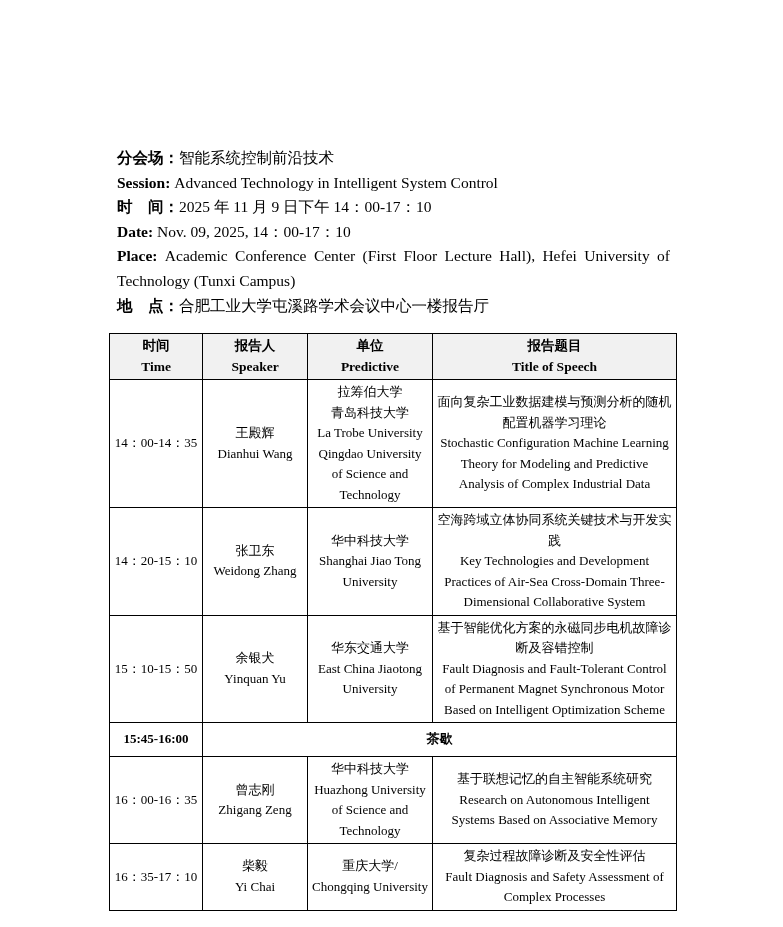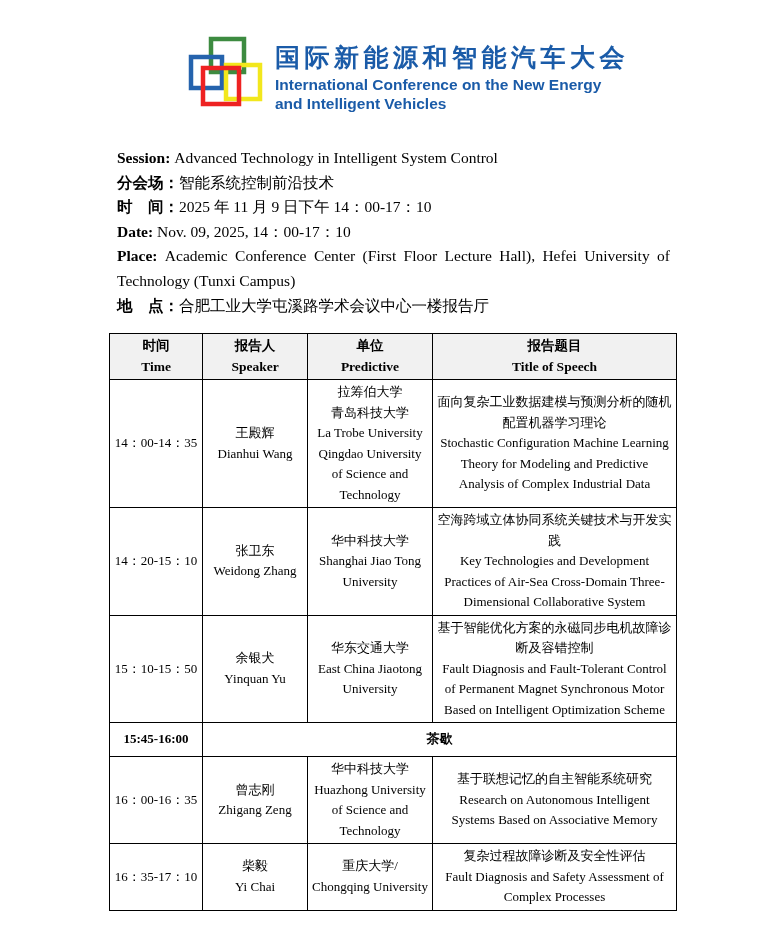--- a/index.html
+++ b/index.html
@@ -82,41 +82,24 @@
   tr.r2 { height: 104px; }
   tr.r3 { height: 34px; font-weight: bold; }
   tr.r4 { height: 86px; }
   tr.r5 { height: 54px; }
 </style>
 </head>
 <body>
 
 <div class="page">
 
-  <div class="logo-block">
-    <div class="logo-mark">
-      <svg width="84" height="80" viewBox="0 0 84 80" fill="none" xmlns="http://www.w3.org/2000/svg">
-        <rect x="28" y="3" width="33" height="33" fill="none" stroke-width="4.5" stroke="#3D8B40"></rect>
-        <rect x="8" y="21" width="31" height="31" fill="none" stroke-width="4.5" stroke="#2563AD"></rect>
-        <rect x="43" y="29" width="34" height="34" fill="none" stroke-width="4.5" stroke="#F2E71D"></rect>
-        <rect x="20" y="32" width="36" height="36" fill="none" stroke-width="4.5" stroke="#EE2222"></rect>
-      </svg>
-    </div>
-    <div class="logo-text">
-      <div class="logo-zh" style="color:#1A5BA8">国际新能源和智能汽车大会</div>
-      <div class="logo-en" style="color:#1A5BA8">
-        <div>International Conference on the New Energy</div>
-        <div>and Intelligent Vehicles</div>
-      </div>
-    </div>
-  </div>
 
   <div class="session-info">
+    <div class="info-line"><b>分会场：</b><span>智能系统控制前沿技术</span></div>
     <div class="info-line"><b>Session: </b><span>Advanced Technology in Intelligent System Control</span></div>
-    <div class="info-line"><b>分会场：</b><span>智能系统控制前沿技术</span></div>
     <div class="info-line"><b>时　间：</b><span>2025 年 11 月 9 日下午 14：00-17：10</span></div>
     <div class="info-line"><b>Date: </b><span>Nov. 09, 2025, 14：00-17：10</span></div>
     <div class="info-line"><b>Place: </b><span>Academic Conference Center (First Floor Lecture Hall), Hefei University of Technology (Tunxi Campus)</span></div>
     <div class="info-line"><b>地　点：</b><span>合肥工业大学屯溪路学术会议中心一楼报告厅</span></div>
   </div>
 
   <table class="schedule">
     <colgroup>
       <col style="width:93px">
         <col style="width:105px">

